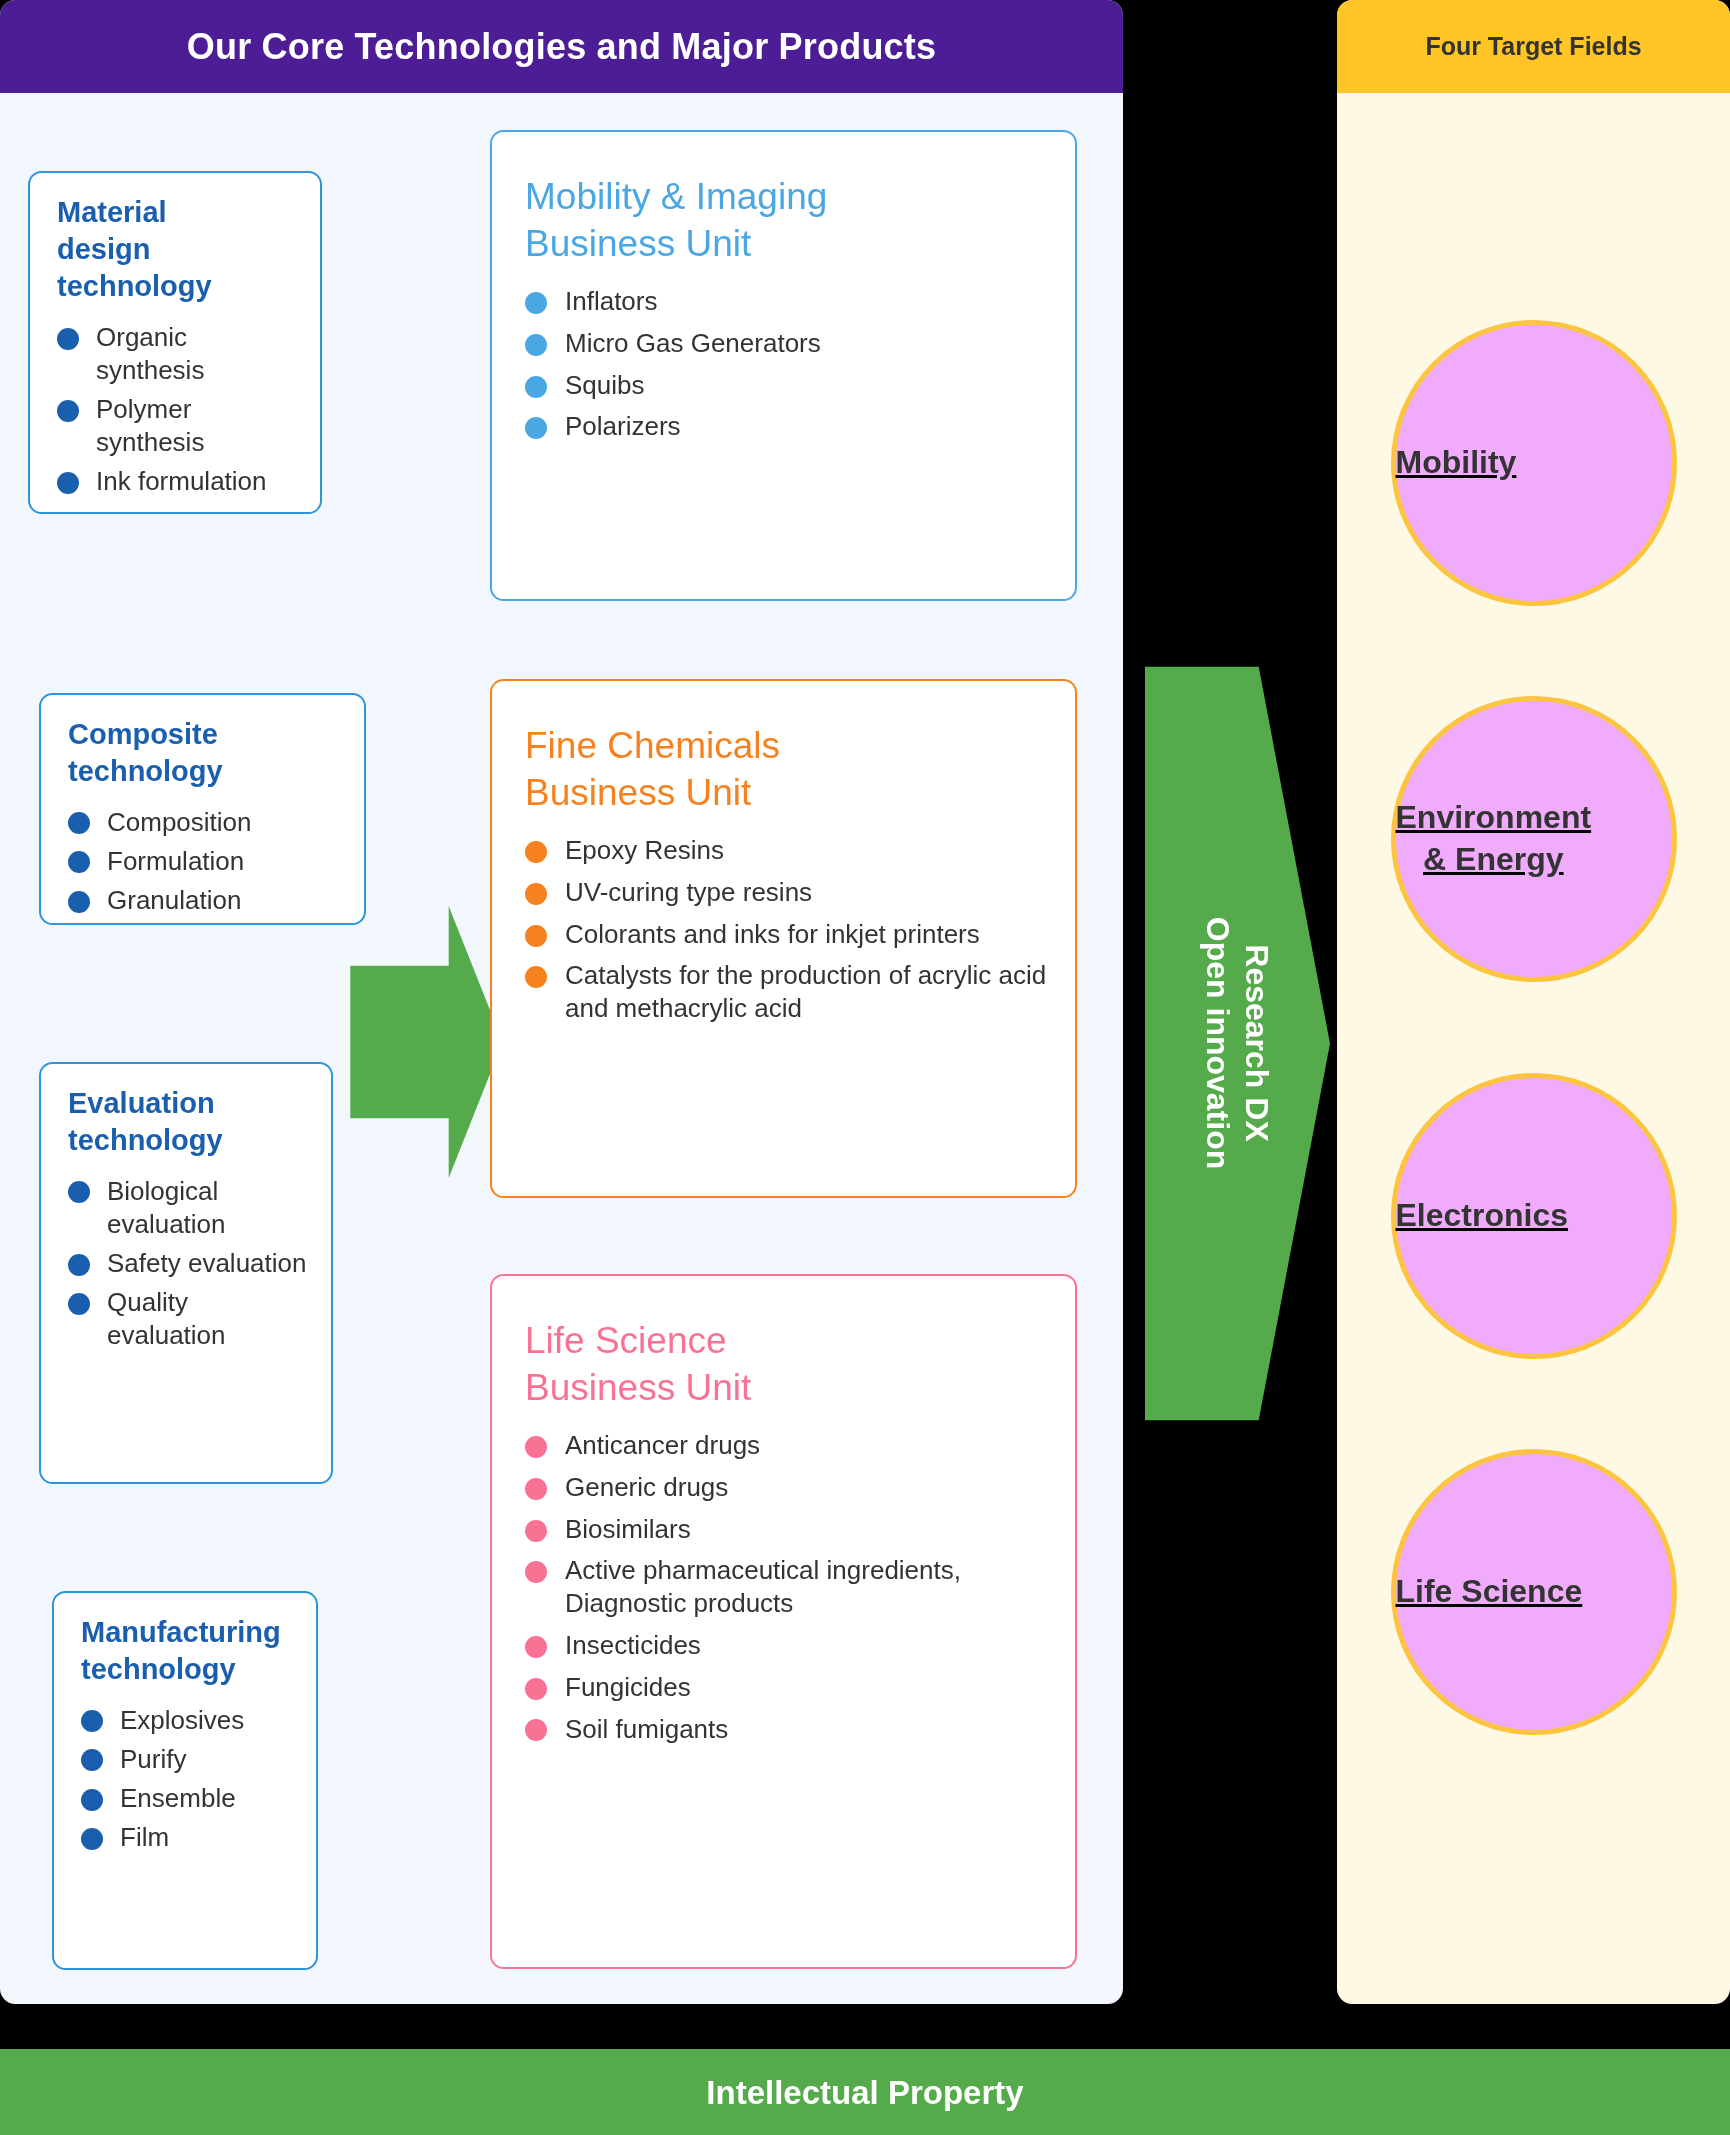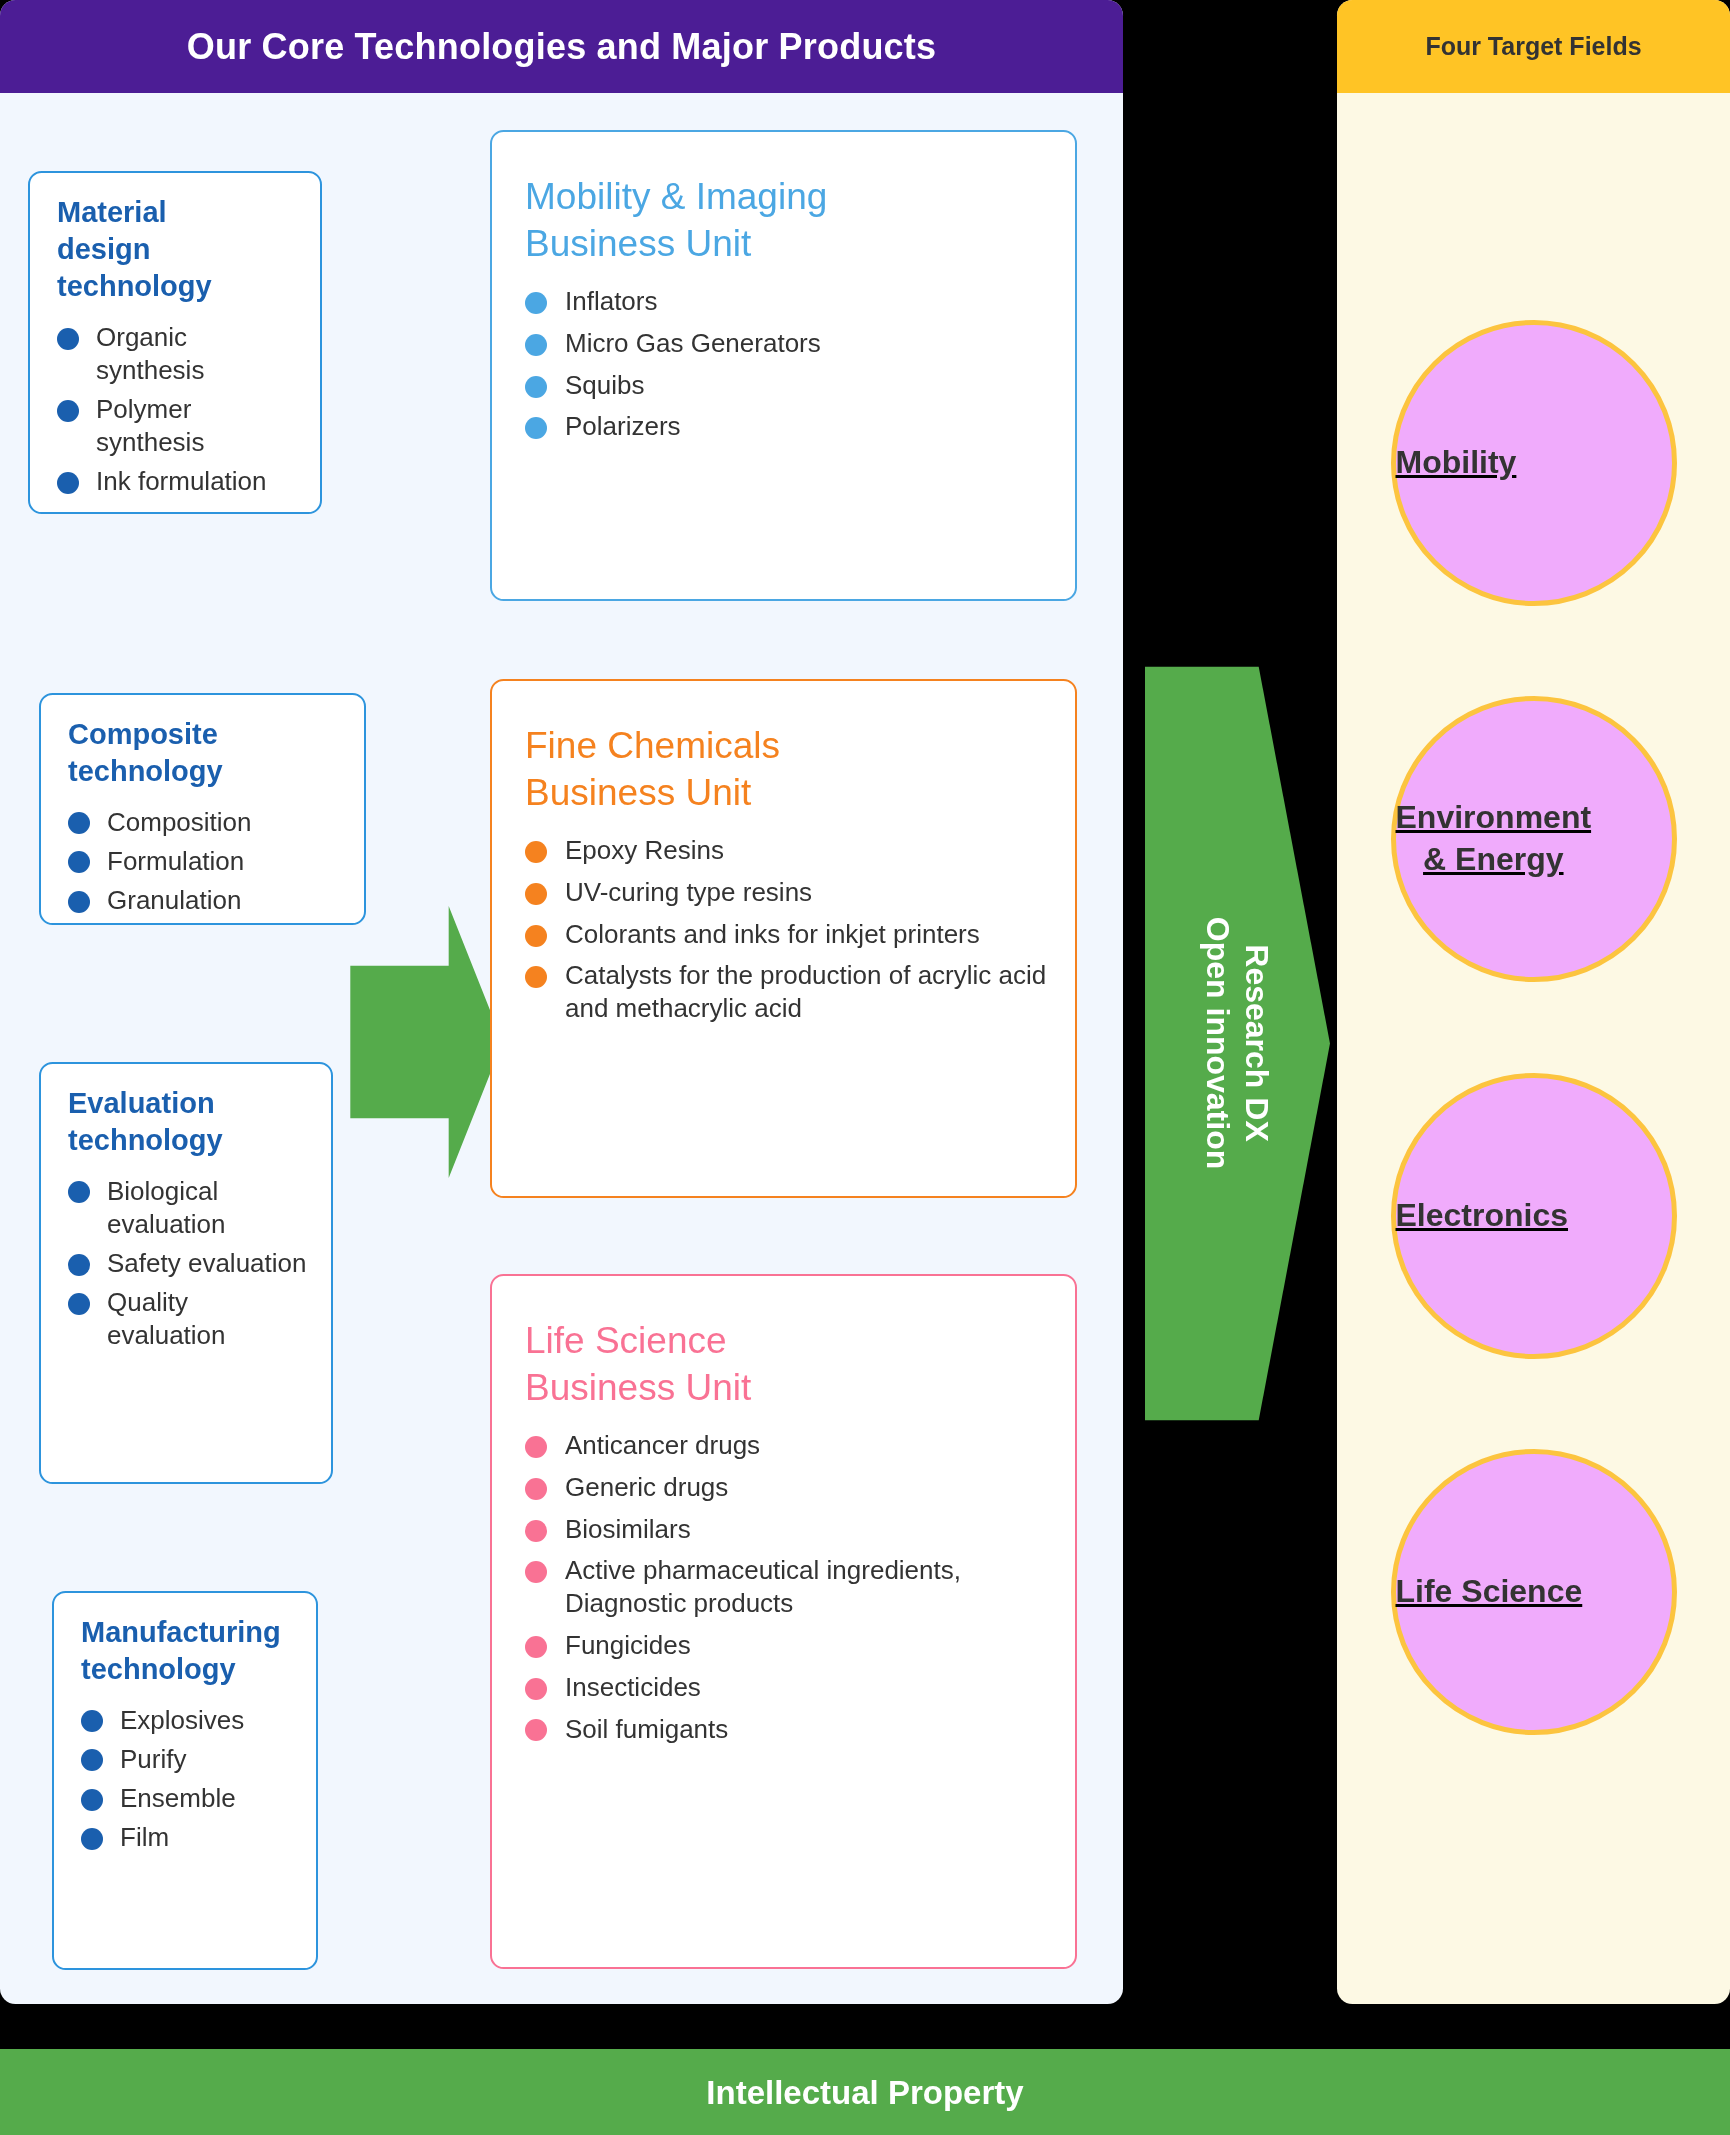--- a/index.html
+++ b/index.html
@@ -399,25 +399,25 @@
       <li>
         <span class="dot"></span>
         <span>Biosimilars</span>
       </li>
       <li>
         <span class="dot"></span>
         <span>Active pharmaceutical ingredients, Diagnostic products</span>
       </li>
       <li>
         <span class="dot"></span>
+        <span>Insecticides</span>
+      </li>
+      <li>
+        <span class="dot"></span>
         <span>Fungicides</span>
-      </li>
-      <li>
-        <span class="dot"></span>
-        <span>Insecticides</span>
       </li>
       <li>
         <span class="dot"></span>
         <span>Soil fumigants</span>
       </li>
     </ul>
   </div>
 
 </div>
 

